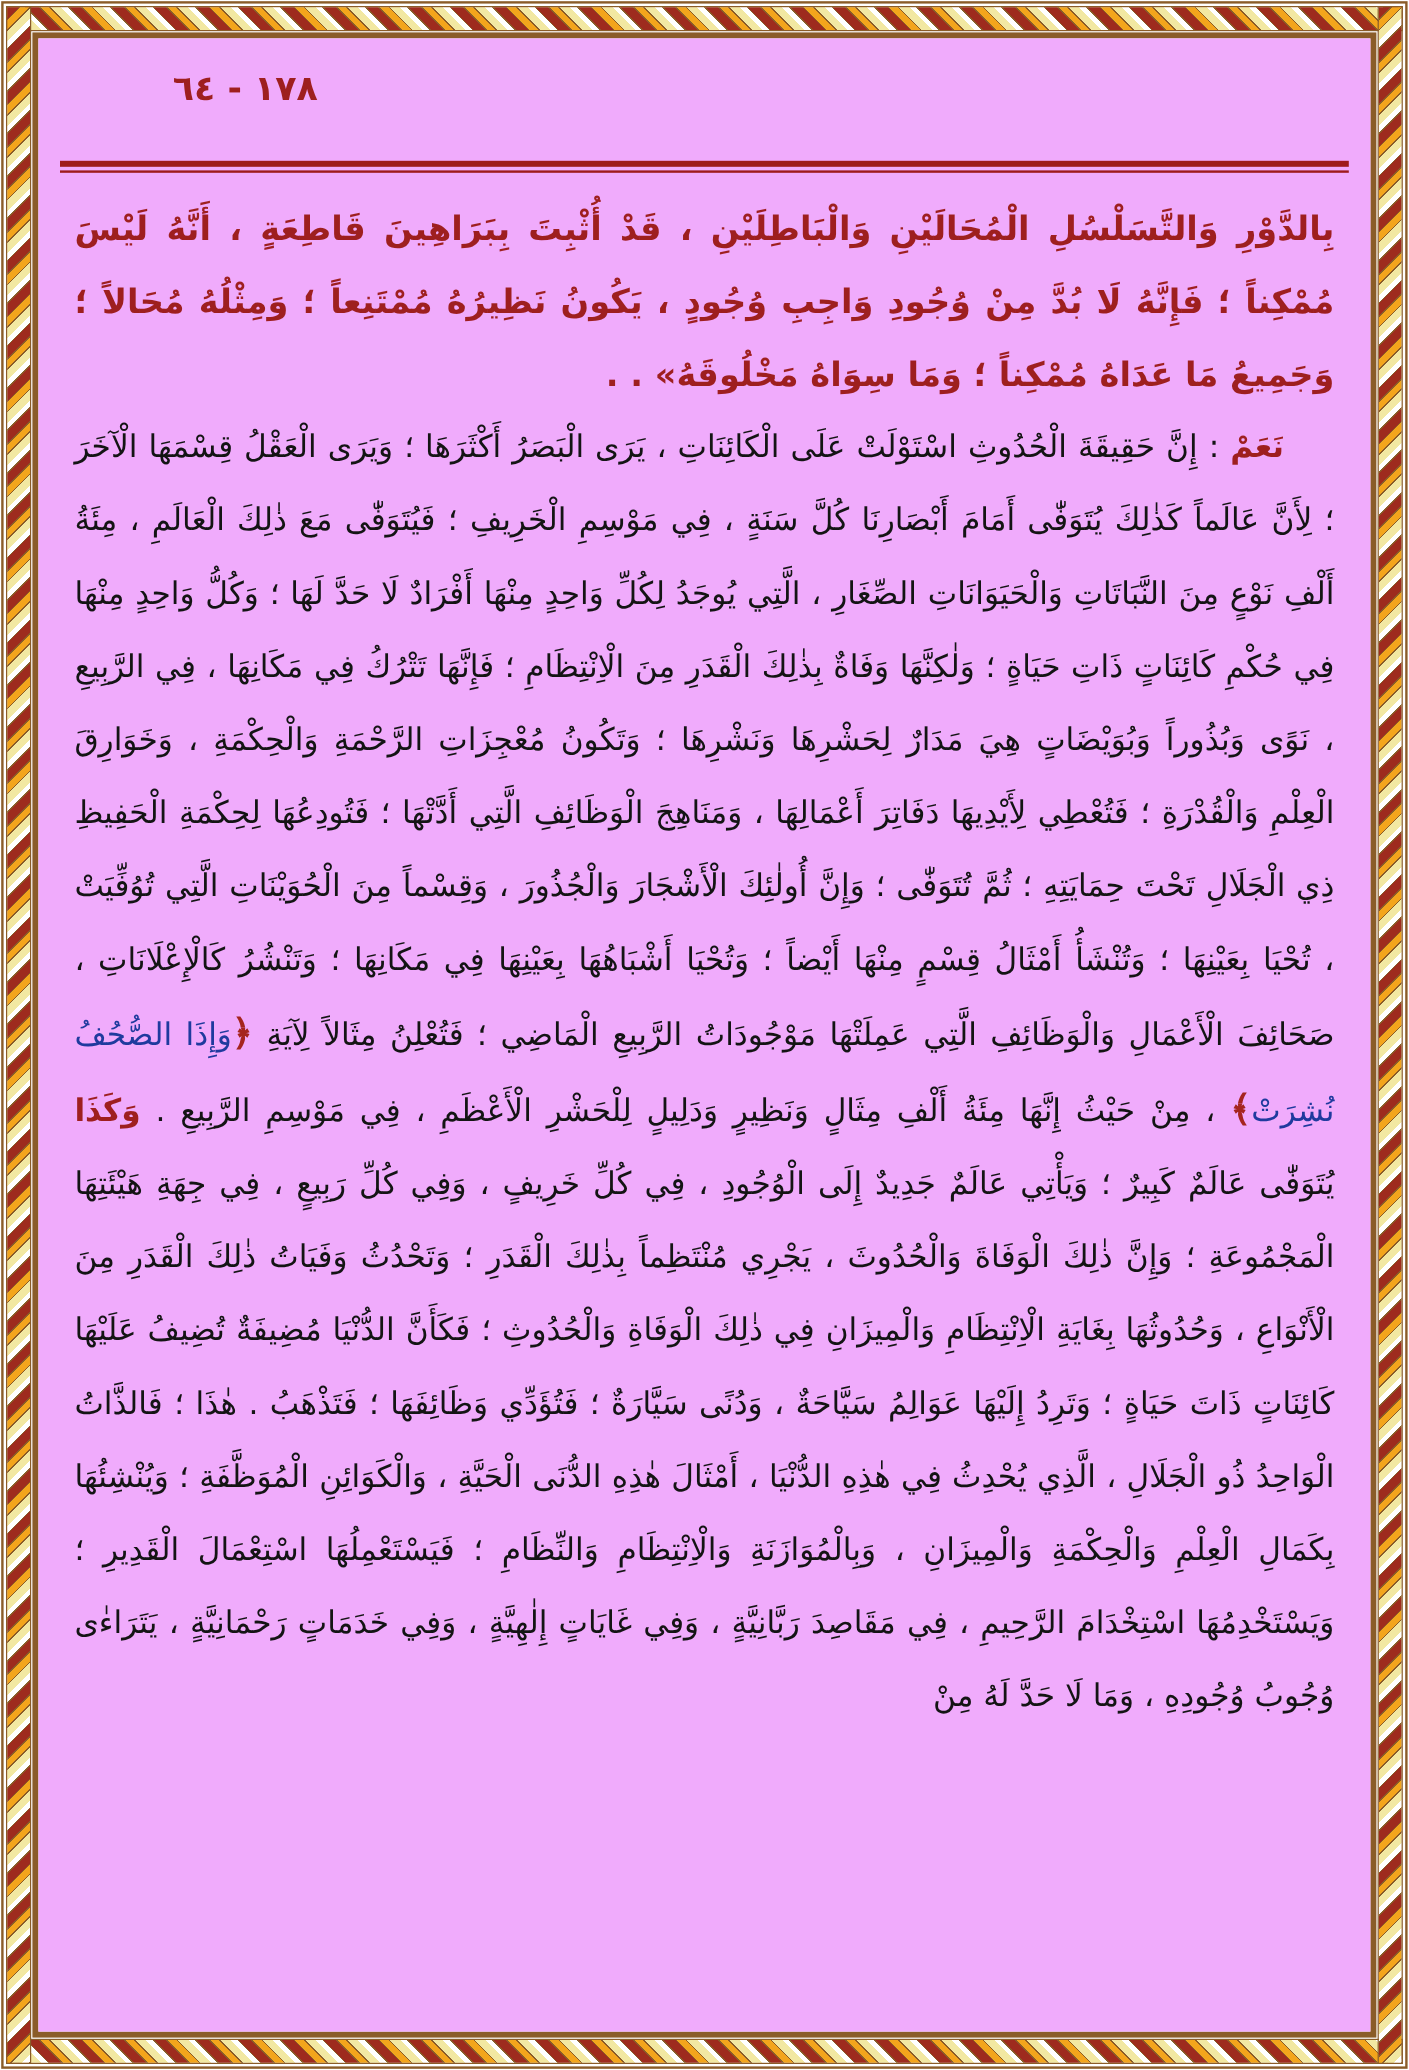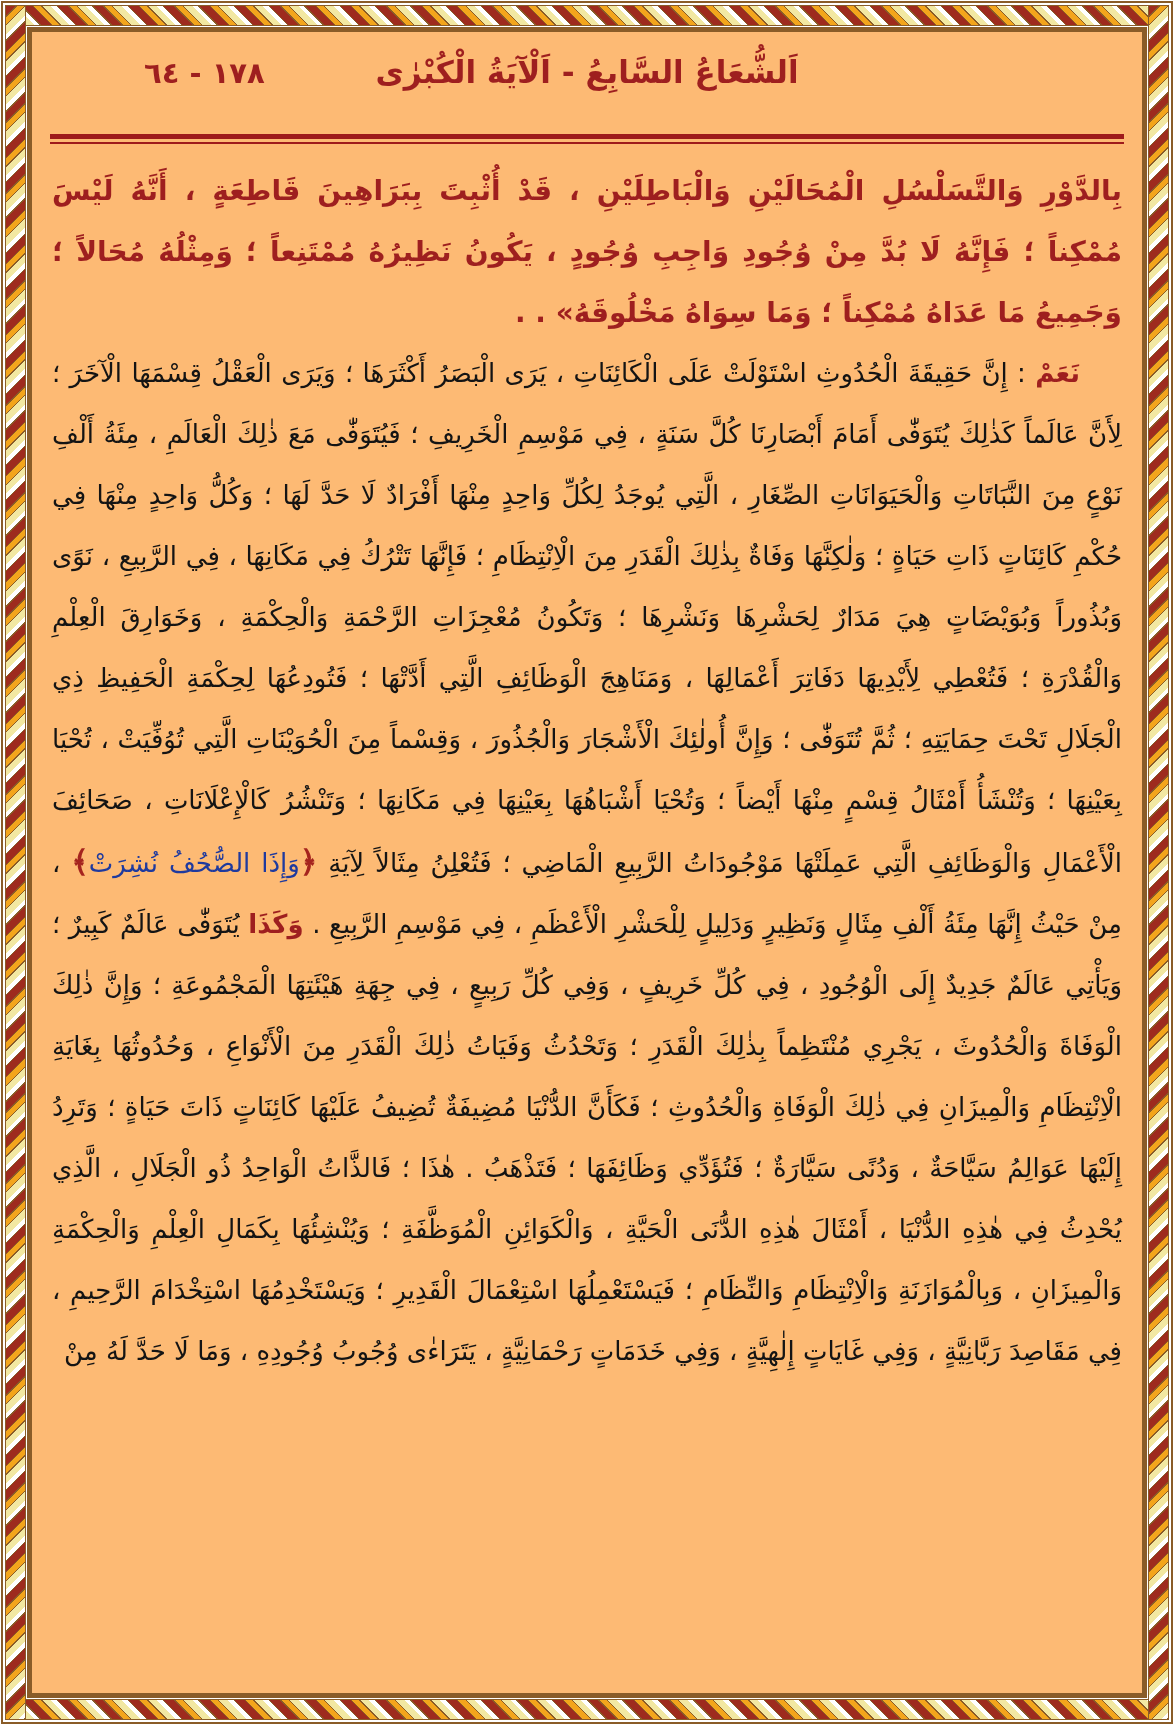--- a/index.html
+++ b/index.html
@@ -24,36 +24,36 @@
   }
   .band-top    { top:5px; left:5px; right:5px; height:19px; }
   .band-bottom { bottom:5px; left:5px; right:5px; height:19px; }
   .band-left   { left:5px; top:5px; bottom:5px; width:19px; }
   .band-right  { right:5px; top:5px; bottom:5px; width:19px; }
   .inner-line  { position:absolute; inset:27px; border:5px solid #8a5c28; pointer-events:none; }
 
   
   .content {
     position:absolute; inset:32px; padding:6px 16px 10px 16px;
-    direction:rtl; background:#fdba74;
+    direction:rtl; background:#f0abfc;
   }
   .header { position:relative; height:82px; margin-top:10px; }
   .title {
     position:absolute; left:50%; transform:translateX(-50%); top:6px;
     color:#9e1f1f; font-size:31px; font-weight:bold; white-space:nowrap;
   }
   .page-numbers {
     position:absolute; left:96px; top:8px;
     color:#9e1f1f; font-size:29px; font-weight:bold; letter-spacing:2px;
   }
   .rule {
     height:3px; border-top:5px solid #9e1b1b; border-bottom:2px solid #9e1b1b;
     margin:4px 2px 16px 2px;
   }
-  p.para { margin:0 4px; text-align:justify; text-justify:inter-word; }
+  p.para { margin:0 14px; text-align:justify; text-justify:inter-word; }
   .red-para {
     color:#9e1f1f; font-weight:bold; font-size:28px; line-height:61px;
     margin-bottom:18px;
   }
   .main-para {
     color:#141414; font-size:26px; line-height:61px; text-indent:42px;
   }
   .seg-red     { color:#9e1f1f; font-weight:bold; }
   .seg-black   { color:#141414; }
   .seg-verse   { color:#1f3a9e; font-weight:normal; }
@@ -65,20 +65,19 @@
 <div class="outer-edge"></div>
 <div class="band band-h band-top"></div>
 <div class="band band-h band-bottom"></div>
 <div class="band band-v band-left"></div>
 <div class="band band-v band-right"></div>
 <div class="inner-line"></div>
 
 <div class="content">
   <div class="header">
     <div class="page-numbers">١٧٨ - ٦٤</div>
-    <div class="title">اَلشُّعَاعُ السَّابِعُ - اَلْآيَةُ الْكُبْرٰى</div>
   </div>
   <div class="rule"></div>
 
   <p class="para red-para"><span class="seg-red">بِالدَّوْرِ وَالتَّسَلْسُلِ الْمُحَالَيْنِ وَالْبَاطِلَيْنِ ، قَدْ أُثْبِتَ بِبَرَاهِينَ قَاطِعَةٍ ، أَنَّهُ لَيْسَ مُمْكِناً ؛ فَإِنَّهُ لَا بُدَّ مِنْ وُجُودِ وَاجِبِ وُجُودٍ ، يَكُونُ نَظِيرُهُ مُمْتَنِعاً ؛ وَمِثْلُهُ مُحَالاً ؛ وَجَمِيعُ مَا عَدَاهُ مُمْكِناً ؛ وَمَا سِوَاهُ مَخْلُوقَهُ» . .</span></p>
 
   <p class="para main-para"><span class="seg-red">نَعَمْ</span><span class="seg-black"> : إِنَّ حَقِيقَةَ الْحُدُوثِ اسْتَوْلَتْ عَلَى الْكَائِنَاتِ ، يَرَى الْبَصَرُ أَكْثَرَهَا ؛ وَيَرَى الْعَقْلُ قِسْمَهَا الْآخَرَ ؛ لِأَنَّ عَالَماً كَذٰلِكَ يُتَوَفّٰى أَمَامَ أَبْصَارِنَا كُلَّ سَنَةٍ ، فِي مَوْسِمِ الْخَرِيفِ ؛ فَيُتَوَفّٰى مَعَ ذٰلِكَ الْعَالَمِ ، مِئَةُ أَلْفِ نَوْعٍ مِنَ النَّبَاتَاتِ وَالْحَيَوَانَاتِ الصِّغَارِ ، الَّتِي يُوجَدُ لِكُلِّ وَاحِدٍ مِنْهَا أَفْرَادٌ لَا حَدَّ لَهَا ؛ وَكُلُّ وَاحِدٍ مِنْهَا فِي حُكْمِ كَائِنَاتٍ ذَاتِ حَيَاةٍ ؛ وَلٰكِنَّهَا وَفَاةٌ بِذٰلِكَ الْقَدَرِ مِنَ الْاِنْتِظَامِ ؛ فَإِنَّهَا تَتْرُكُ فِي مَكَانِهَا ، فِي الرَّبِيعِ ، نَوًى وَبُذُوراً وَبُوَيْضَاتٍ هِيَ مَدَارٌ لِحَشْرِهَا وَنَشْرِهَا ؛ وَتَكُونُ مُعْجِزَاتِ الرَّحْمَةِ وَالْحِكْمَةِ ، وَخَوَارِقَ الْعِلْمِ وَالْقُدْرَةِ ؛ فَتُعْطِي لِأَيْدِيهَا دَفَاتِرَ أَعْمَالِهَا ، وَمَنَاهِجَ الْوَظَائِفِ الَّتِي أَدَّتْهَا ؛ فَتُودِعُهَا لِحِكْمَةِ الْحَفِيظِ ذِي الْجَلَالِ تَحْتَ حِمَايَتِهِ ؛ ثُمَّ تُتَوَفّٰى ؛ وَإِنَّ أُولٰئِكَ الْأَشْجَارَ وَالْجُذُورَ ، وَقِسْماً مِنَ الْحُوَيْنَاتِ الَّتِي تُوُفِّيَتْ ، تُحْيَا بِعَيْنِهَا ؛ وَتُنْشَأُ أَمْثَالُ قِسْمٍ مِنْهَا أَيْضاً ؛ وَتُحْيَا أَشْبَاهُهَا بِعَيْنِهَا فِي مَكَانِهَا ؛ وَتَنْشُرُ كَالْإِعْلَانَاتِ ، صَحَائِفَ الْأَعْمَالِ وَالْوَظَائِفِ الَّتِي عَمِلَتْهَا مَوْجُودَاتُ الرَّبِيعِ الْمَاضِي ؛ فَتُعْلِنُ مِثَالاً لِآيَةِ </span><span class="seg-bracket">﴿</span><span class="seg-verse">وَإِذَا الصُّحُفُ نُشِرَتْ</span><span class="seg-bracket">﴾</span><span class="seg-black"> ، مِنْ حَيْثُ إِنَّهَا مِئَةُ أَلْفِ مِثَالٍ وَنَظِيرٍ وَدَلِيلٍ لِلْحَشْرِ الْأَعْظَمِ ، فِي مَوْسِمِ الرَّبِيعِ . </span><span class="seg-red">وَكَذَا</span><span class="seg-black"> يُتَوَفّٰى عَالَمٌ كَبِيرٌ ؛ وَيَأْتِي عَالَمٌ جَدِيدٌ إِلَى الْوُجُودِ ، فِي كُلِّ خَرِيفٍ ، وَفِي كُلِّ رَبِيعٍ ، فِي جِهَةِ هَيْئَتِهَا الْمَجْمُوعَةِ ؛ وَإِنَّ ذٰلِكَ الْوَفَاةَ وَالْحُدُوثَ ، يَجْرِي مُنْتَظِماً بِذٰلِكَ الْقَدَرِ ؛ وَتَحْدُثُ وَفَيَاتُ ذٰلِكَ الْقَدَرِ مِنَ الْأَنْوَاعِ ، وَحُدُوثُهَا بِغَايَةِ الْاِنْتِظَامِ وَالْمِيزَانِ فِي ذٰلِكَ الْوَفَاةِ وَالْحُدُوثِ ؛ فَكَأَنَّ الدُّنْيَا مُضِيفَةٌ تُضِيفُ عَلَيْهَا كَائِنَاتٍ ذَاتَ حَيَاةٍ ؛ وَتَرِدُ إِلَيْهَا عَوَالِمُ سَيَّاحَةٌ ، وَدُنًى سَيَّارَةٌ ؛ فَتُؤَدِّي وَظَائِفَهَا ؛ فَتَذْهَبُ . هٰذَا ؛ فَالذَّاتُ الْوَاحِدُ ذُو الْجَلَالِ ، الَّذِي يُحْدِثُ فِي هٰذِهِ الدُّنْيَا ، أَمْثَالَ هٰذِهِ الدُّنَى الْحَيَّةِ ، وَالْكَوَائِنِ الْمُوَظَّفَةِ ؛ وَيُنْشِئُهَا بِكَمَالِ الْعِلْمِ وَالْحِكْمَةِ وَالْمِيزَانِ ، وَبِالْمُوَازَنَةِ وَالْاِنْتِظَامِ وَالنِّظَامِ ؛ فَيَسْتَعْمِلُهَا اسْتِعْمَالَ الْقَدِيرِ ؛ وَيَسْتَخْدِمُهَا اسْتِخْدَامَ الرَّحِيمِ ، فِي مَقَاصِدَ رَبَّانِيَّةٍ ، وَفِي غَايَاتٍ إِلٰهِيَّةٍ ، وَفِي خَدَمَاتٍ رَحْمَانِيَّةٍ ، يَتَرَاءٰى وُجُوبُ وُجُودِهِ ، وَمَا لَا حَدَّ لَهُ مِنْ</span></p>
 </div>
 
 </body></html>

